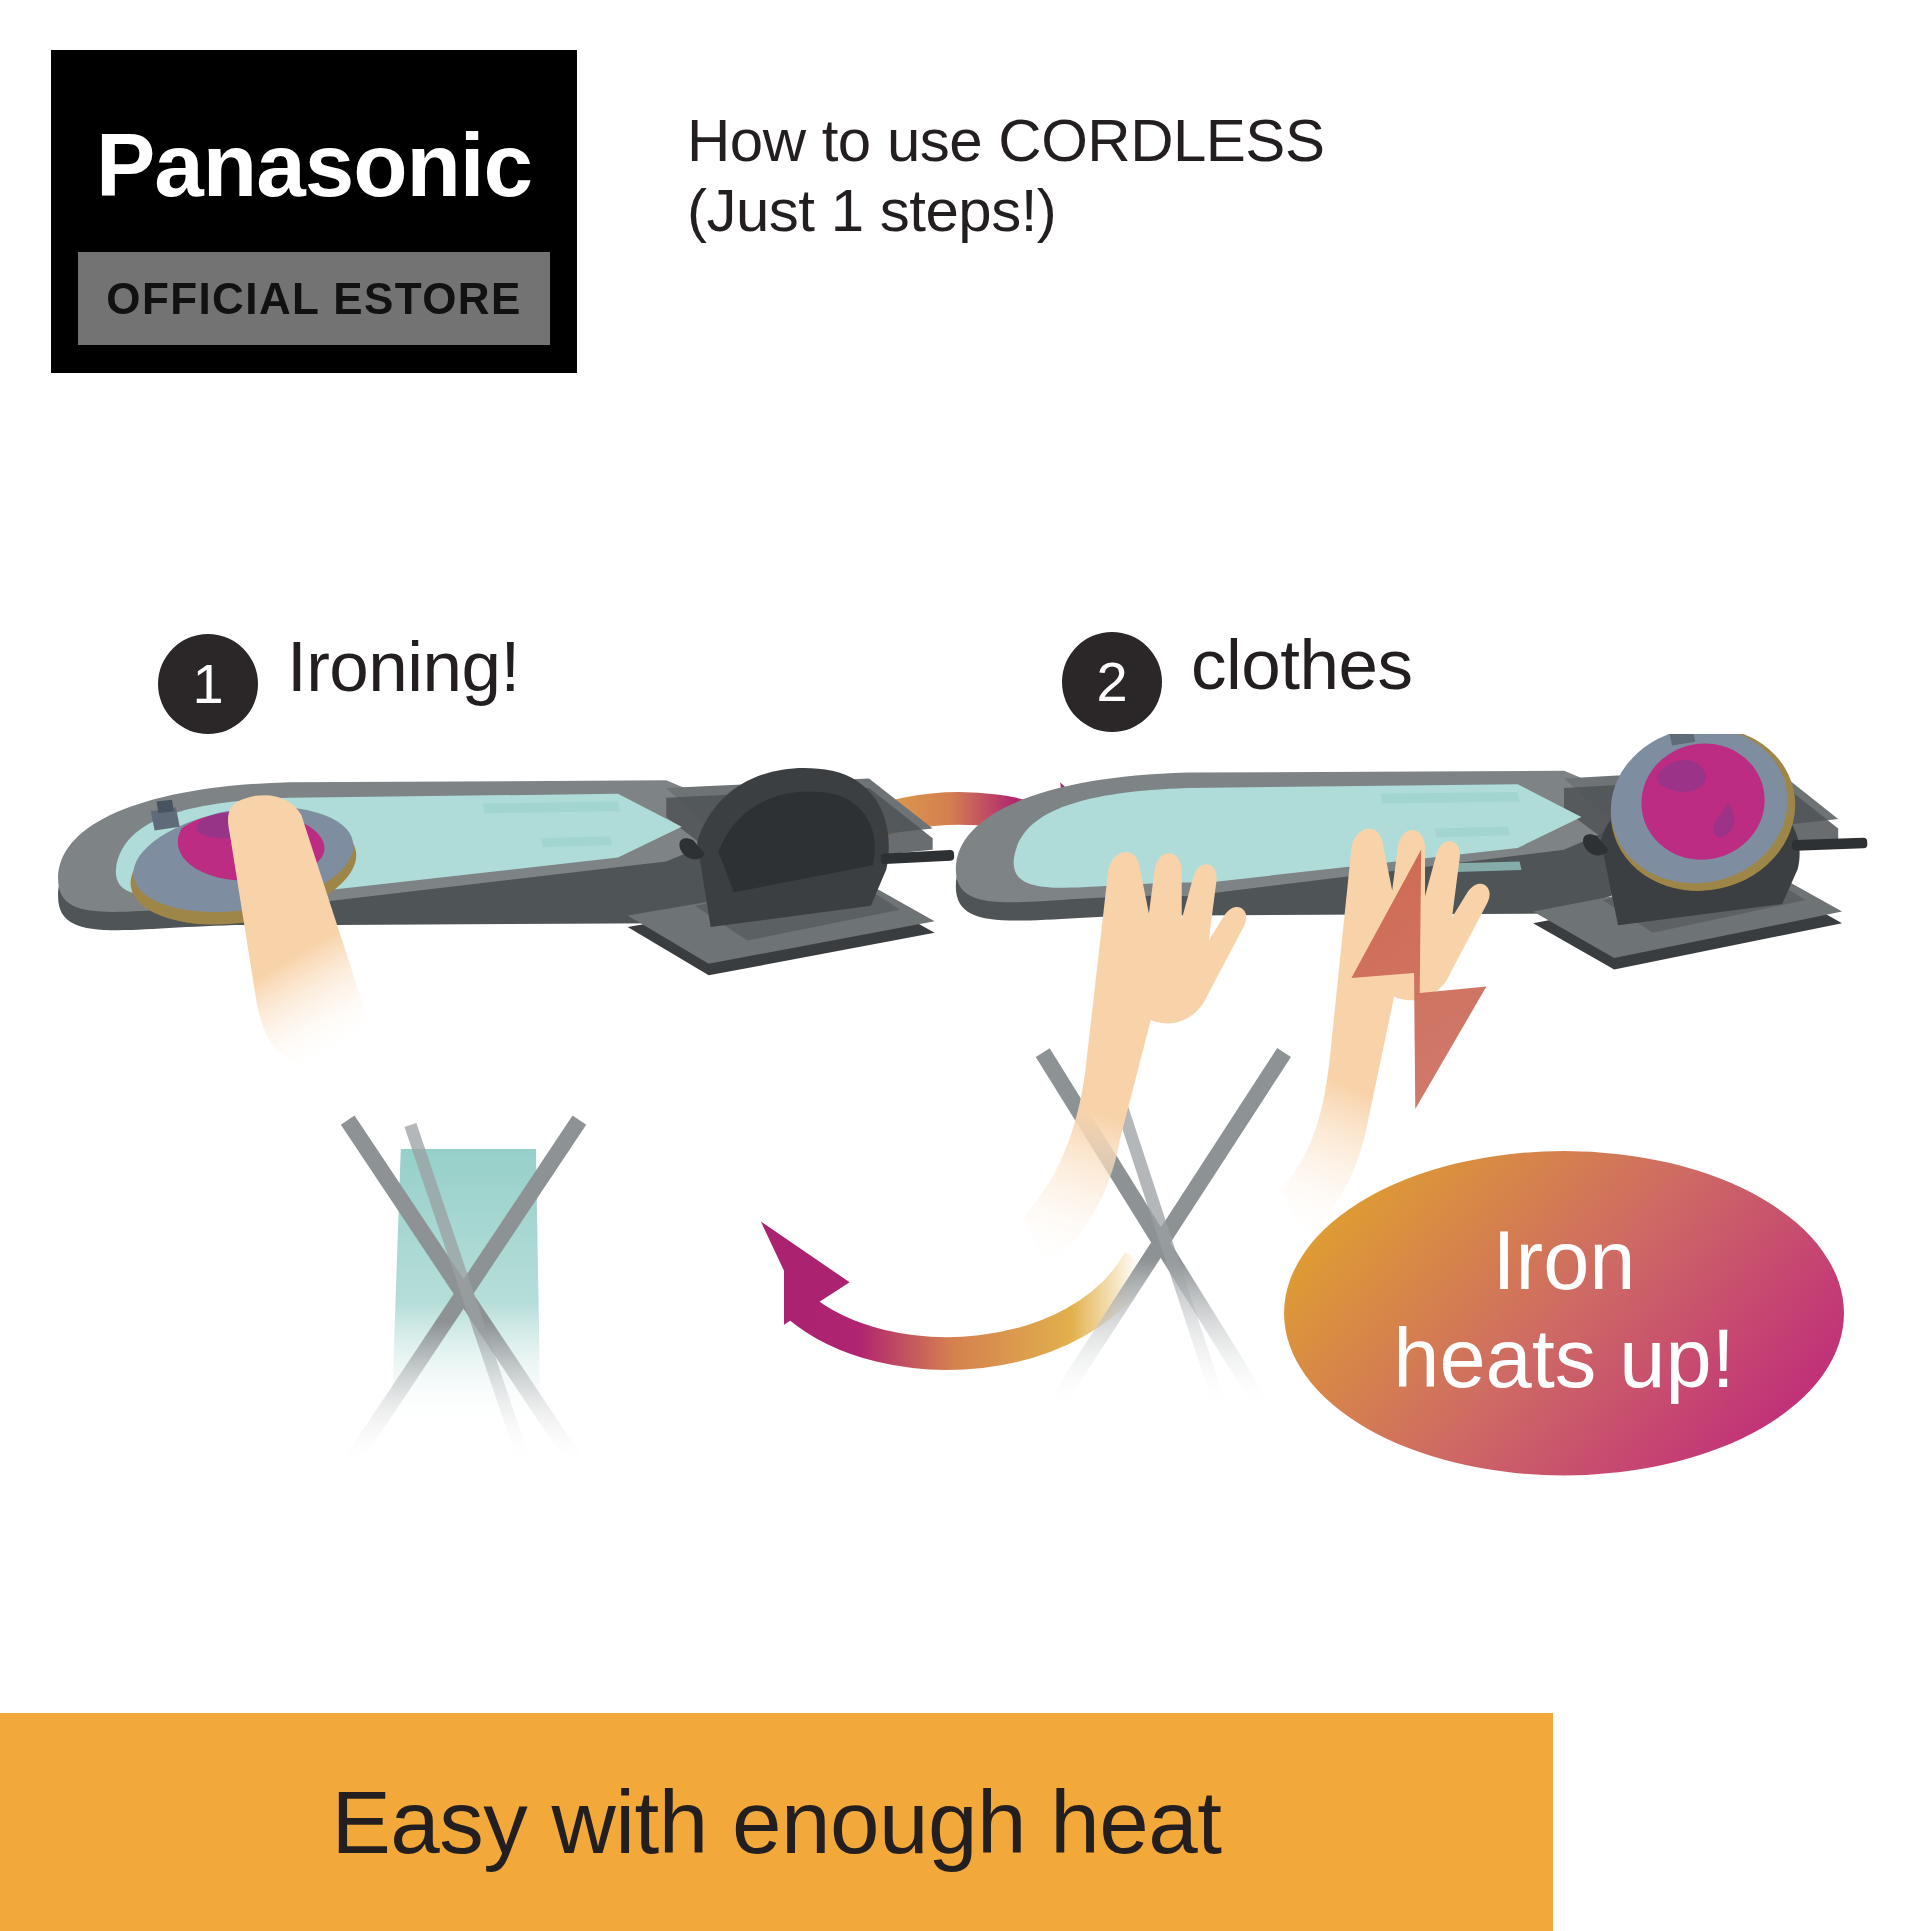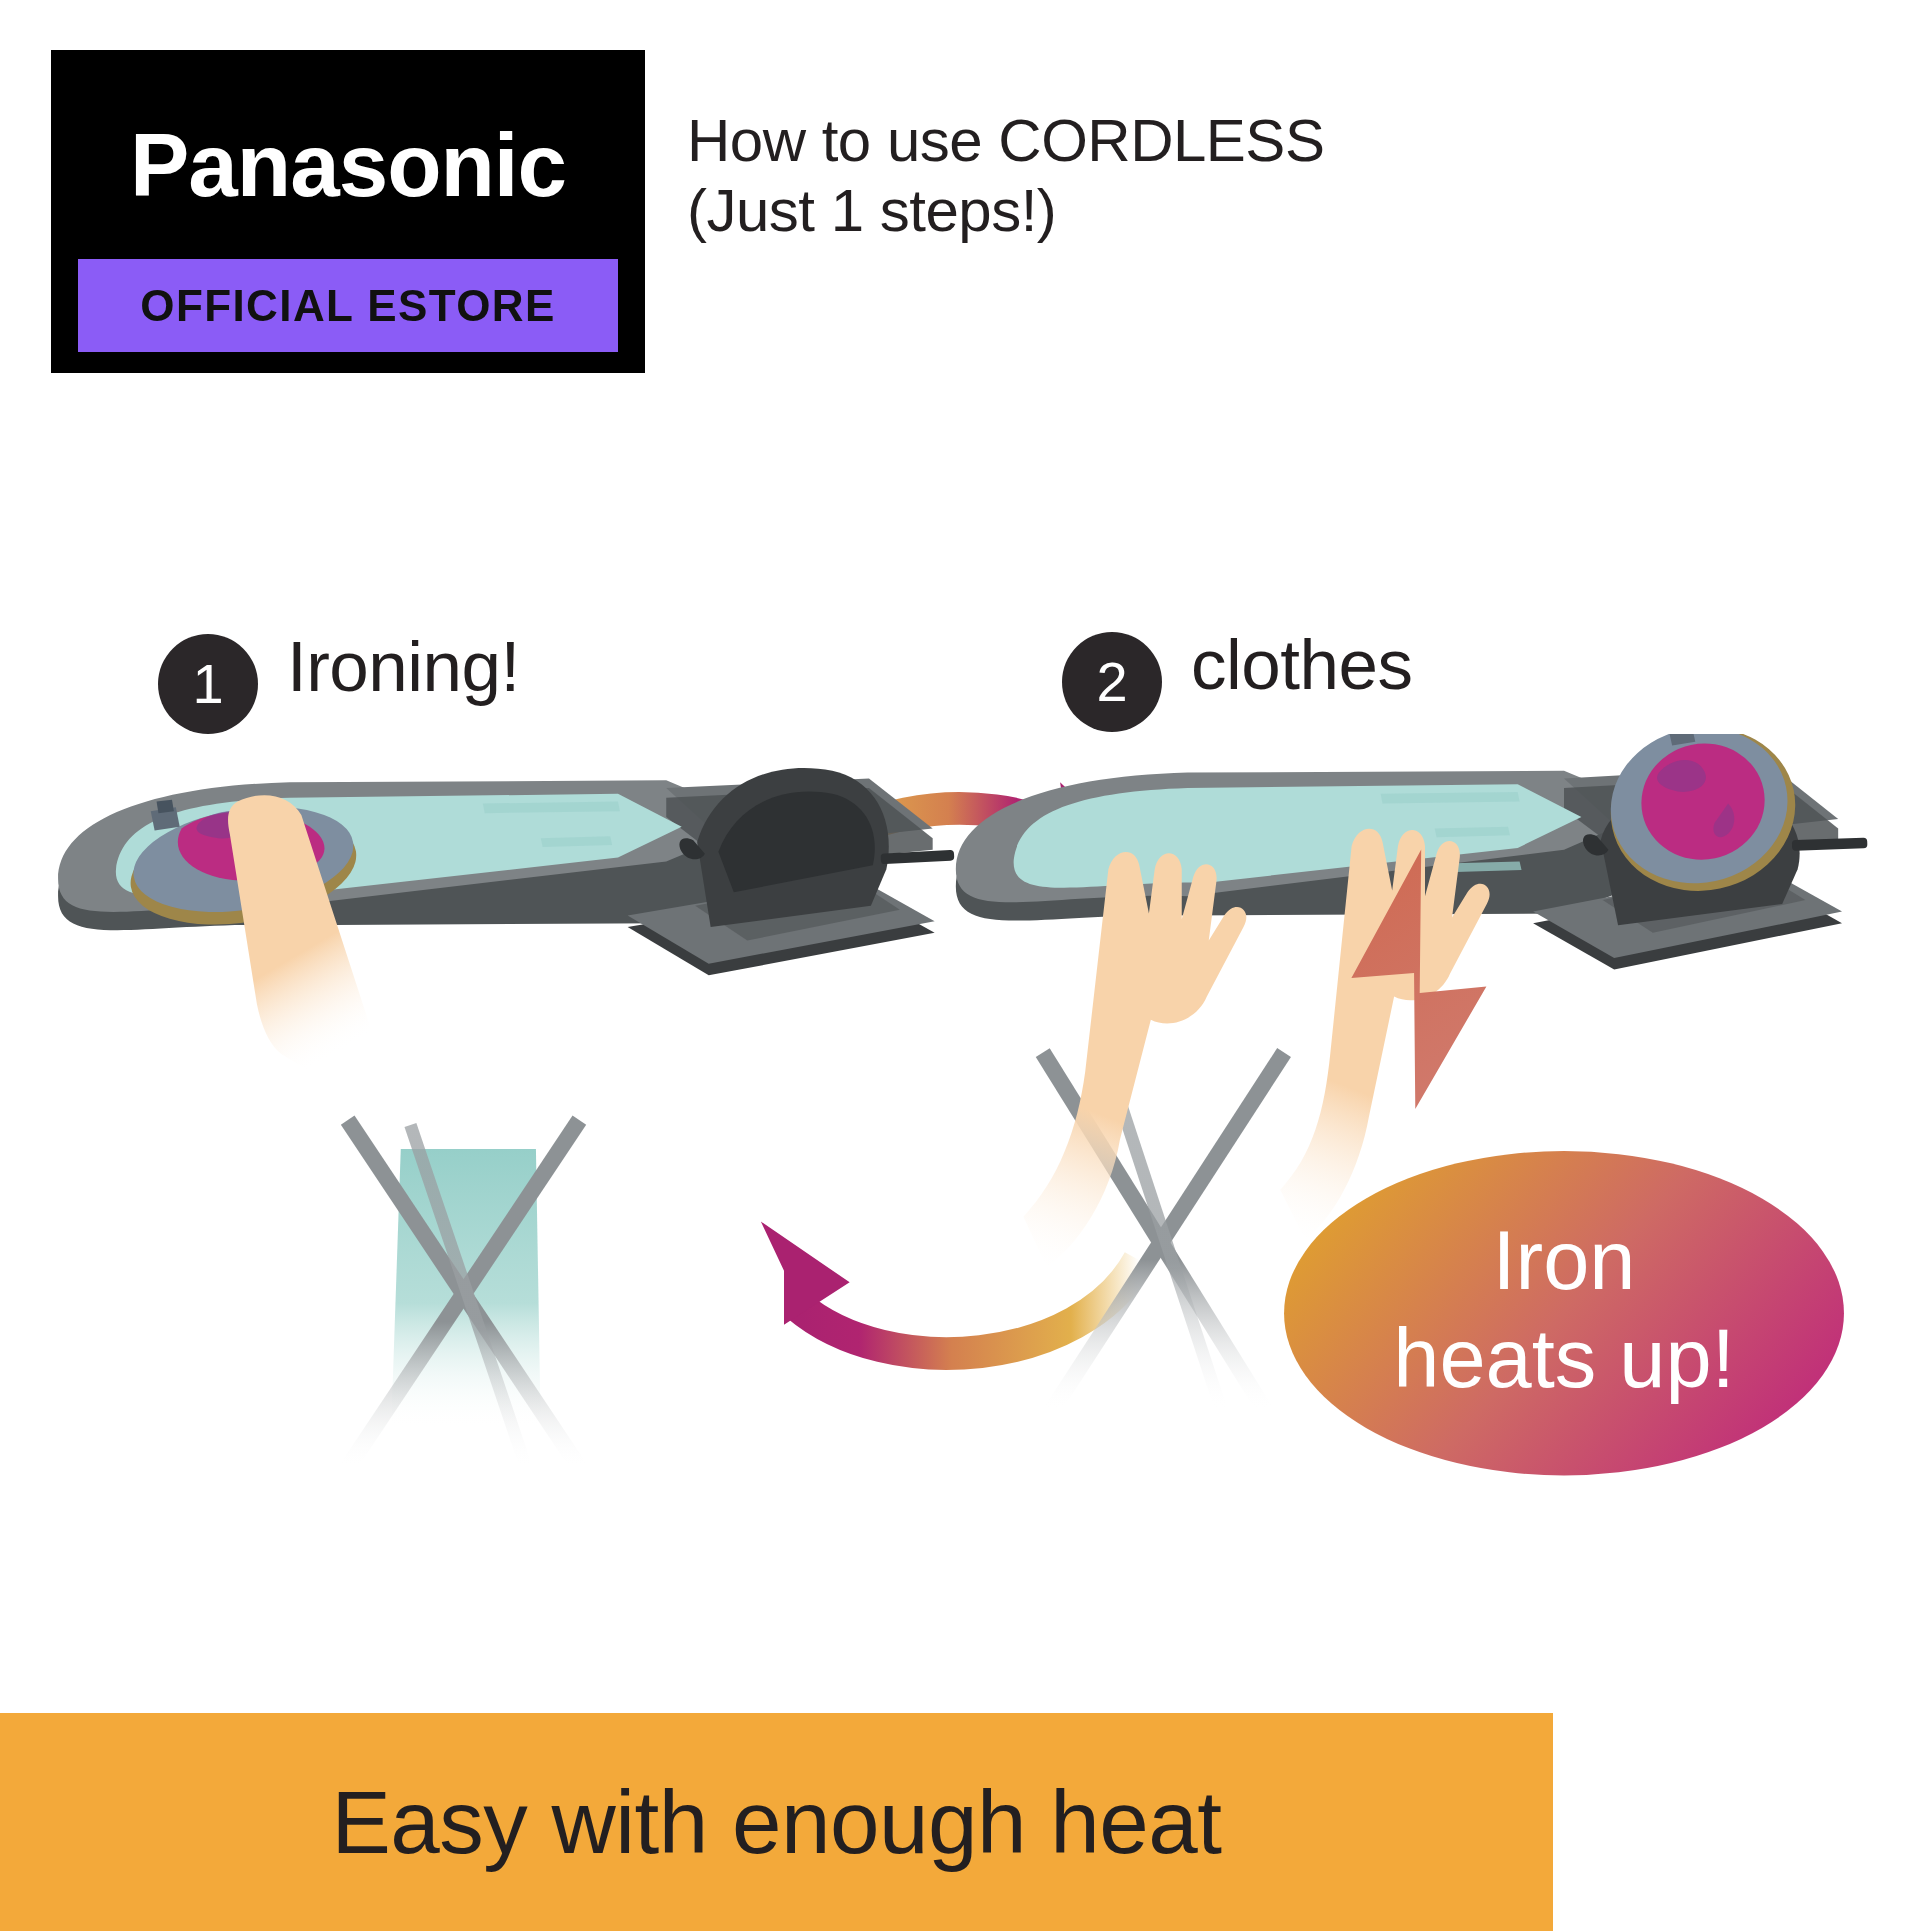--- a/index.html
+++ b/index.html
@@ -7,37 +7,37 @@
     width:1931px;height:1931px;
     background:#ffffff;
     font-family:"Liberation Sans", sans-serif;
     overflow:hidden;
     position:relative;
   }
   #stage{position:relative;width:1931px;height:1931px;overflow:hidden;background:#fff;}
 
   
   .logo-box{
-    position:absolute;left:51px;top:50px;width:594px;height:323px;
+    position:absolute;left:51px;top:50px;width:526px;height:323px;
     background:#000000;box-sizing:border-box;
     padding:0;
   }
   .logo-word{
     position:absolute;left:0;right:0;top:71px;
     text-align:center;
     color:#ffffff;
     font-size:89px;
     font-weight:bold;
     letter-spacing:-1px;
     line-height:1;
     font-family:"Liberation Sans", sans-serif;
   }
   .logo-sub-plate{
-    position:absolute;left:27px;right:27px;bottom:21px;height:93px;
-    background:#8b5cf6;
+    position:absolute;left:27px;right:27px;bottom:28px;height:93px;
+    background:#737373;
     display:flex;align-items:center;justify-content:center;
   }
   .logo-sub-text{
     color:#111111;
     font-size:44px;
     font-weight:bold;
     letter-spacing:1.4px;
     font-family:"Liberation Sans", sans-serif;
   }
 

